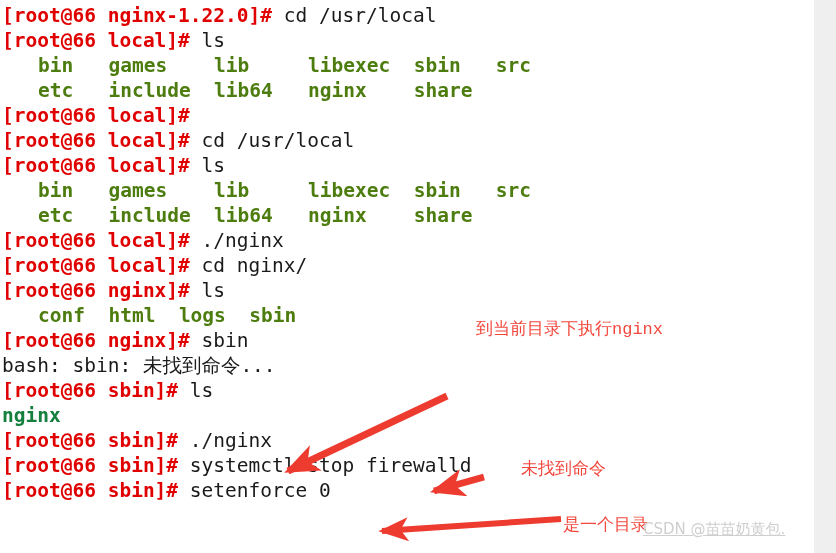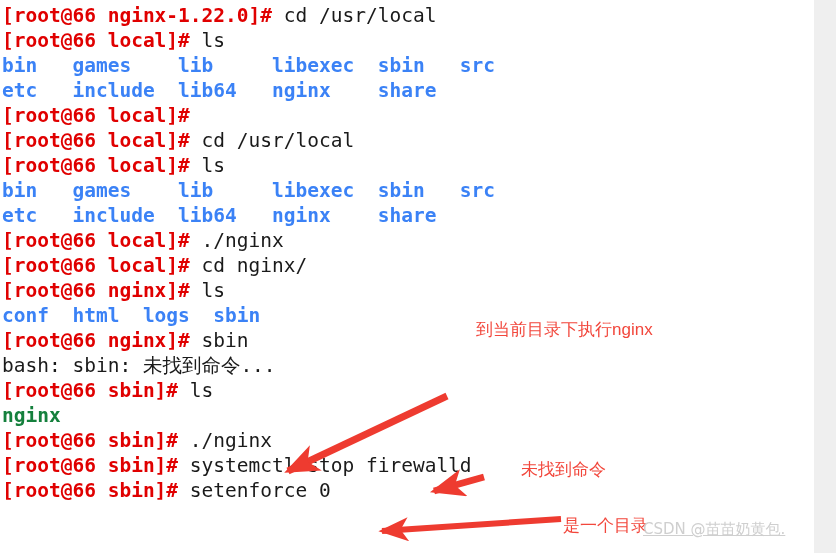--- a/index.html
+++ b/index.html
@@ -43,37 +43,38 @@
   }
   .prompt {
     color: #e00000;
     font-weight: bold;
   }
   .cmd {
     color: #1a1a1a;
     font-weight: normal;
   }
   .dir {
-    color: #3b82f6;
+    color: #4d7c0f;
     font-weight: bold;
+    margin-left: 36px;
   }
   .exe {
     color: #15803d;
     font-weight: bold;
   }
   .msg {
     color: #1a1a1a;
     font-weight: normal;
     font-family: "DejaVu Sans Mono", "Liberation Mono", monospace;
   }
   
   .annot {
     position: absolute;
     color: #f2473c;
-    font-family: Liberation Sans, sans-serif;
+    font-family: Liberation Mono, monospace;
     font-size: 17px;
     line-height: 20px;
     white-space: pre;
   }
   #annot-exec-nginx { left: 476px; top: 320px; }
   #annot-close-firewall { left: 521px; top: 460px; }
   #annot-temp-close { left: 563px; top: 516px; }
   .watermark {
     position: absolute;
     left: 643px;

